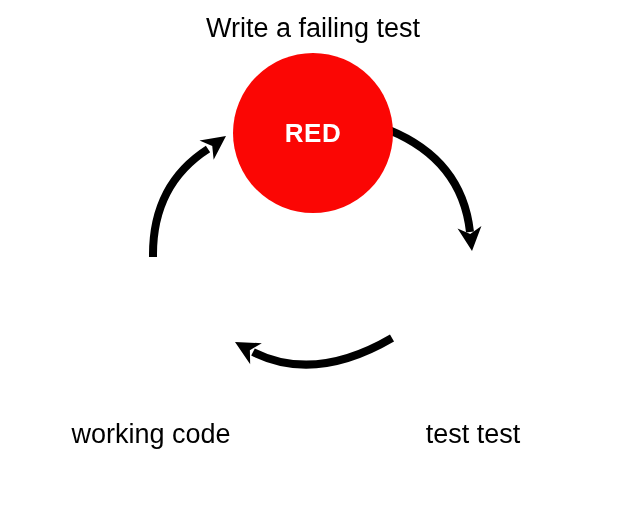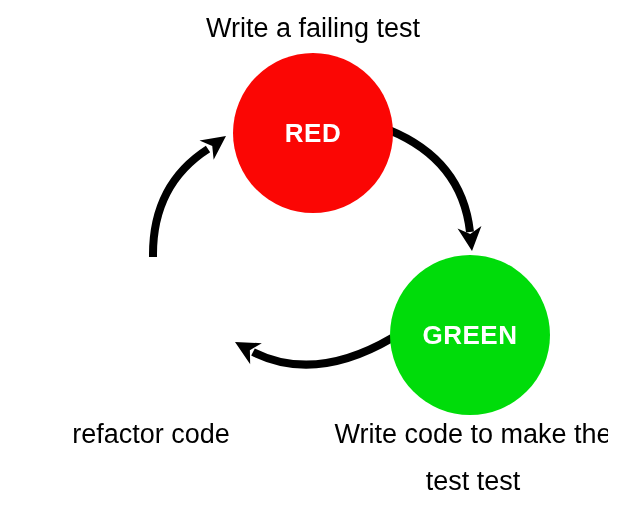--- a/index.html
+++ b/index.html
@@ -72,27 +72,23 @@
   </svg>
 
   <div class="caption caption-top">
     <div>Write a failing test</div>
   </div>
 
   <div class="node node-red">
     <span class="node-label">RED</span>
   </div>
 
-  <div class="node node-green">
-    <span class="node-label">GREEN</span>
-  </div>
 
 
   <div class="caption caption-left">
-    <div>refactor code</div>
+    <div>working code</div>
   </div>
 
   <div class="caption caption-right">
-    <div>Write code to make the</div>
     <div>test test</div>
   </div>
 
 </div>
 
 </body></html>

